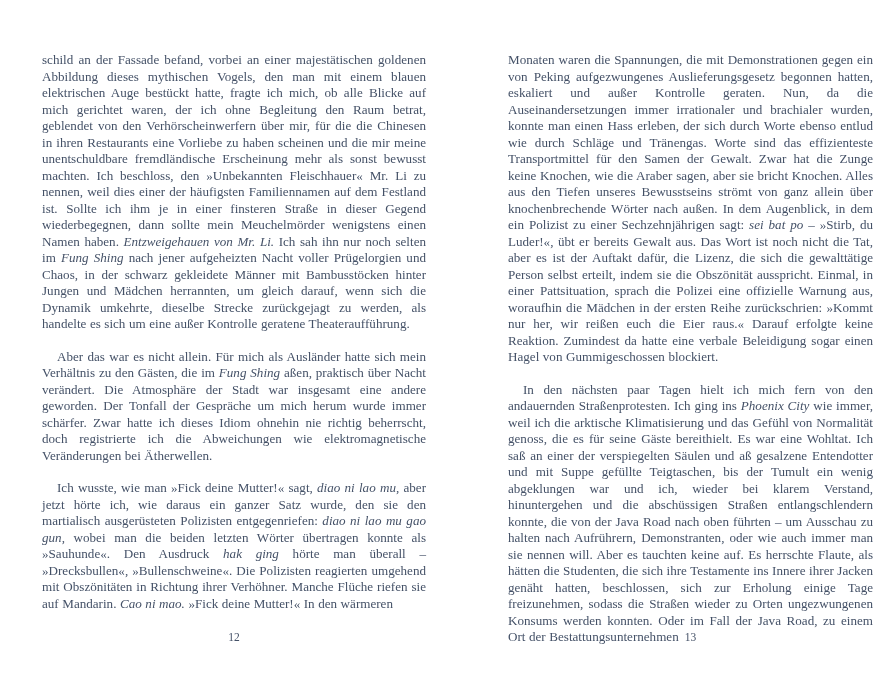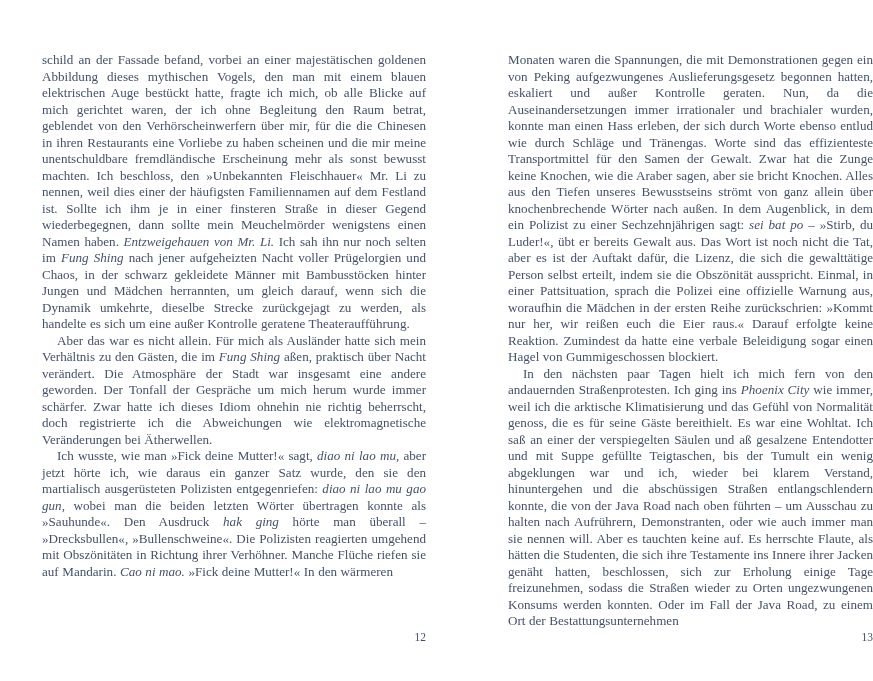--- a/index.html
+++ b/index.html
@@ -25,28 +25,28 @@
   .page-body p {
     margin: 0;
     padding: 0;
     font-size: 13.1px;
     line-height: 16.5px;
     text-align: justify;
     hyphens: auto;
     -webkit-hyphens: auto;
     word-spacing: 0.02em;
   }
-  .page-body p.indent { text-indent: 15px; }
+  .page-body p.indent { text-indent: 15px; margin-top: 16px; }
   .page-body em { font-style: italic; }
   .page-number {
     position: absolute;
     top: 578px;
     left: 0;
     width: 100%;
-    text-align: right;
+    text-align: center;
     font-size: 11.5px;
     line-height: 14px;
   }
 </style>
 </head>
 <body>
 
 <div class="spread" style="color: rgb(68, 81, 103); background: rgb(255, 255, 255);">
 
   <div class="page page-left">

